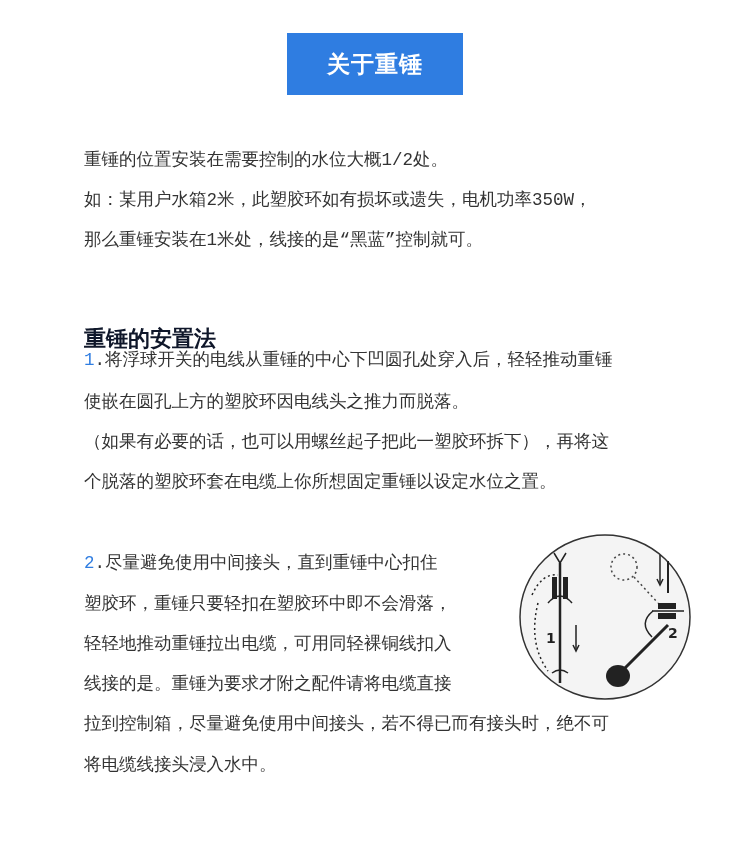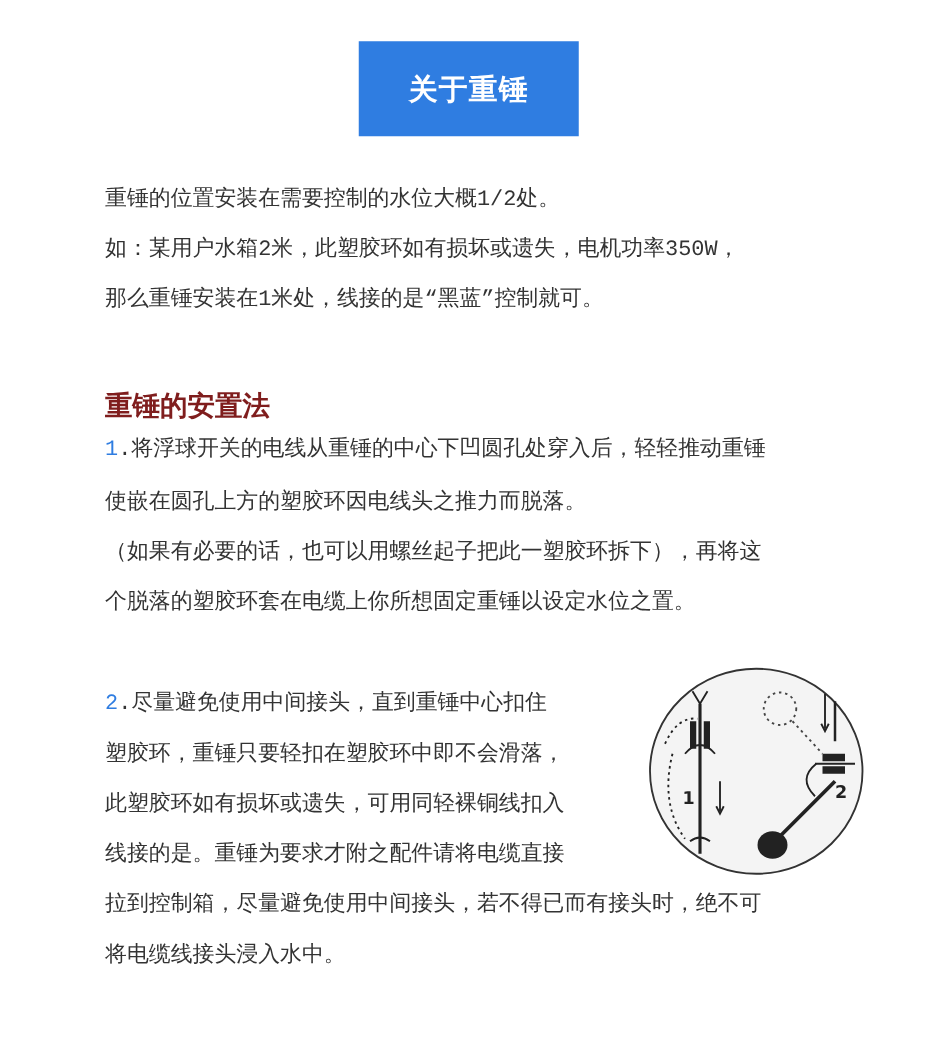--- a/index.html
+++ b/index.html
@@ -1,22 +1,22 @@
 <!DOCTYPE html>
 <html><head>
 <meta charset="utf-8">
 <style>
   html, body { margin: 0; padding: 0; background: #ffffff; }
   body { width: 750px; height: 848px; position: relative; overflow: hidden;
          font-family: "DejaVu Sans", "Liberation Sans", sans-serif; color: #333333; }
-  .title-btn { position: absolute; left: 287px; top: 33px; width: 176px; height: 76px;
+  .title-btn { position: absolute; left: 287px; top: 33px; width: 176px; height: 62px;
                background: #2f7de1; color: #ffffff; font-size: 23px; font-weight: bold;
                display: flex; align-items: center; justify-content: center; letter-spacing: 1px; }
   .p { position: absolute; left: 84px; font-size: 17.5px; line-height: 20px; white-space: nowrap; color: #333; font-family: Liberation Mono, monospace; }
-  .heading { position: absolute; left: 84px; top: 310px; font-size: 22px; color: #7f1d1d; font-weight: bold; }
+  .heading { position: absolute; left: 84px; top: 324px; font-size: 22px; color: #0f172a; font-weight: bold; }
   .num { color: #2f7de1; }
   .diagram { position: absolute; left: 518px; top: 533px; width: 174px; height: 168px; }
 </style>
 </head>
 <body>
 
 <div class="title-btn">关于重锤</div>
 
 <div class="p" style="top:150px">重锤的位置安装在需要控制的水位大概1/2处。</div>
 <div class="p" style="top:190px">如：某用户水箱2米，此塑胶环如有损坏或遗失，电机功率350W，</div>
@@ -24,21 +24,21 @@
 
 <div class="heading">重锤的安置法</div>
 
 <div class="p" style="top:350px"><span class="num">1</span><span>.将浮球开关的电线从重锤的中心下凹圆孔处穿入后，轻轻推动重锤</span></div>
 <div class="p" style="top:392px">使嵌在圆孔上方的塑胶环因电线头之推力而脱落。</div>
 <div class="p" style="top:432px">（如果有必要的话，也可以用螺丝起子把此一塑胶环拆下），再将这</div>
 <div class="p" style="top:472px">个脱落的塑胶环套在电缆上你所想固定重锤以设定水位之置。</div>
 
 <div class="p" style="top:553px"><span class="num">2</span><span>.尽量避免使用中间接头，直到重锤中心扣住</span></div>
 <div class="p" style="top:594px">塑胶环，重锤只要轻扣在塑胶环中即不会滑落，</div>
-<div class="p" style="top:634px">此塑胶环如有损坏或遗失，可用同轻裸铜线扣入</div>
+<div class="p" style="top:634px">轻轻地推动重锤拉出电缆，可用同轻裸铜线扣入</div>
 <div class="p" style="top:674px">线接的是。重锤为要求才附之配件请将电缆直接</div>
 <div class="p" style="top:714px">拉到控制箱，尽量避免使用中间接头，若不得已而有接头时，绝不可</div>
 <div class="p" style="top:755px">将电缆线接头浸入水中。</div>
 
 <svg class="diagram" viewBox="0 0 174 168">
   <ellipse cx="87" cy="84" rx="85" ry="82" fill="#f4f4f4" stroke="#333" stroke-width="1.5"></ellipse>
 
   <line x1="42" y1="30" x2="42" y2="150" stroke="#222" stroke-width="2.5"></line>
   <path d="M36 20 L42 30 L48 20" fill="none" stroke="#222" stroke-width="1.5"></path>
   <rect x="34" y="44" width="5" height="22" fill="#222"></rect>

